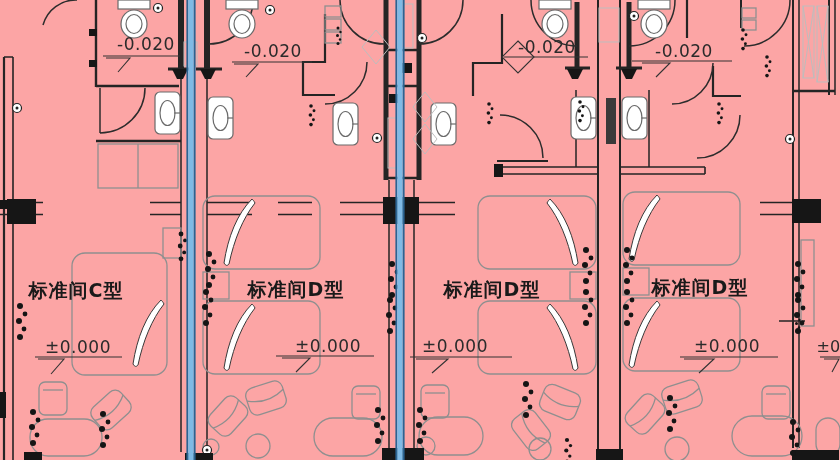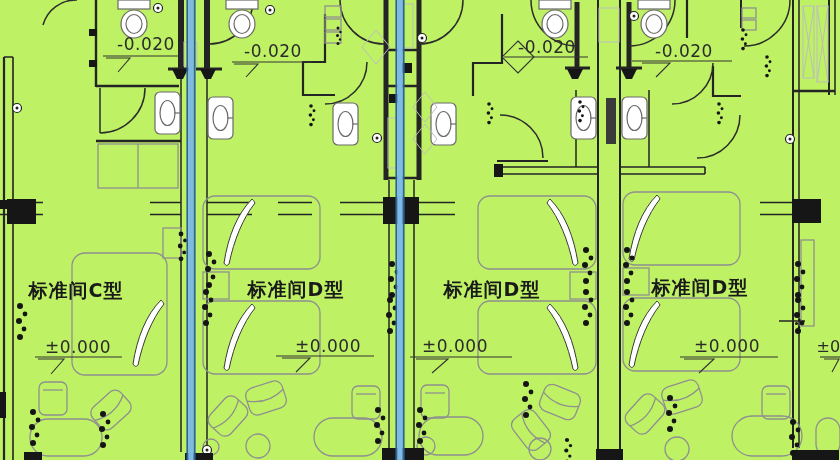--- a/index.html
+++ b/index.html
@@ -1,17 +1,17 @@
 <!DOCTYPE html>
 <html><head>
 <meta charset="utf-8">
 <style>
   html,body{margin:0;padding:0;background:#e8e8e8;}
   .canvas{
-    position:relative;width:840px;height:460px;background:#bef264;
+    position:relative;width:840px;height:460px;background:#fca5a5;
     overflow:hidden;font-family:"DejaVu Sans",sans-serif;
   }
   svg{display:block}
   .wall{stroke:#242424;fill:none;stroke-linecap:butt}
   .furn{stroke:#8f8f8f;fill:none;stroke-width:1.3}
   .fix{stroke:#6a6a6a;fill:#ffffff;stroke-width:1.2}
   .lite{stroke:#bdbdbd;fill:none;stroke-width:1}
   .marker{stroke:#333;fill:none;stroke-width:1.1}
   .blk{fill:#161616;stroke:none}
   .elev-text{font-size:17px;fill:#2b2b2b;letter-spacing:.5px}

